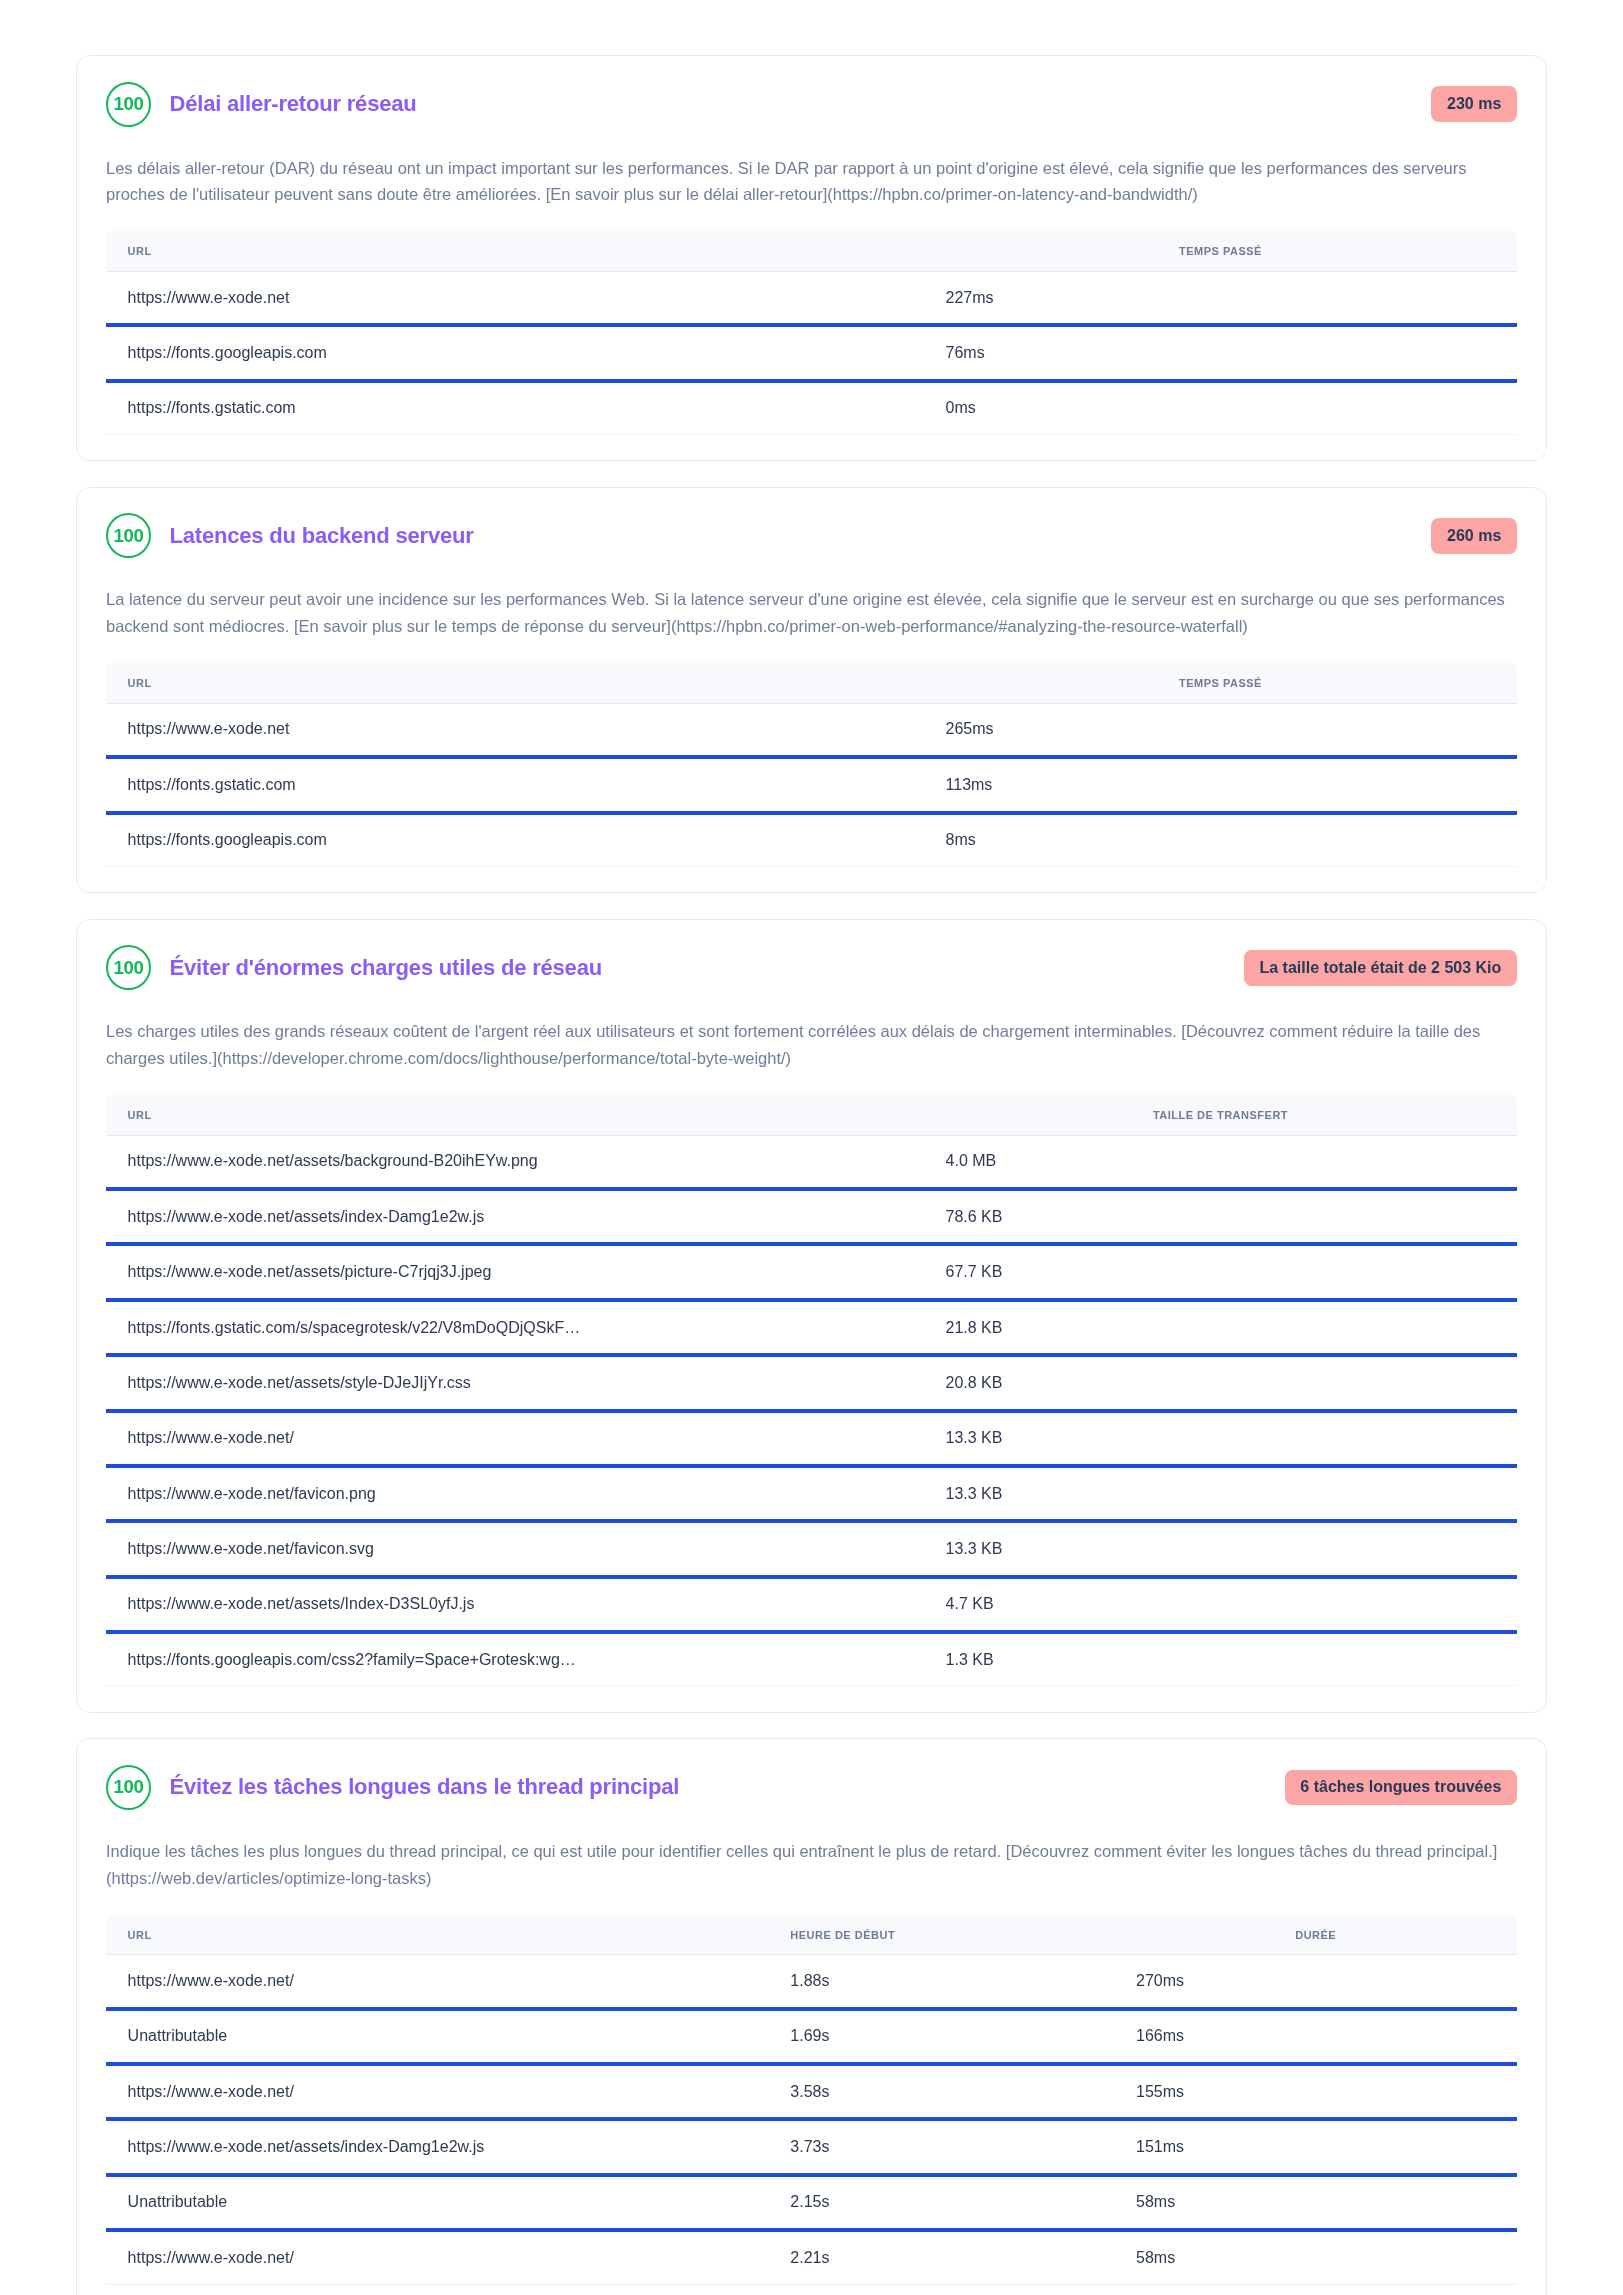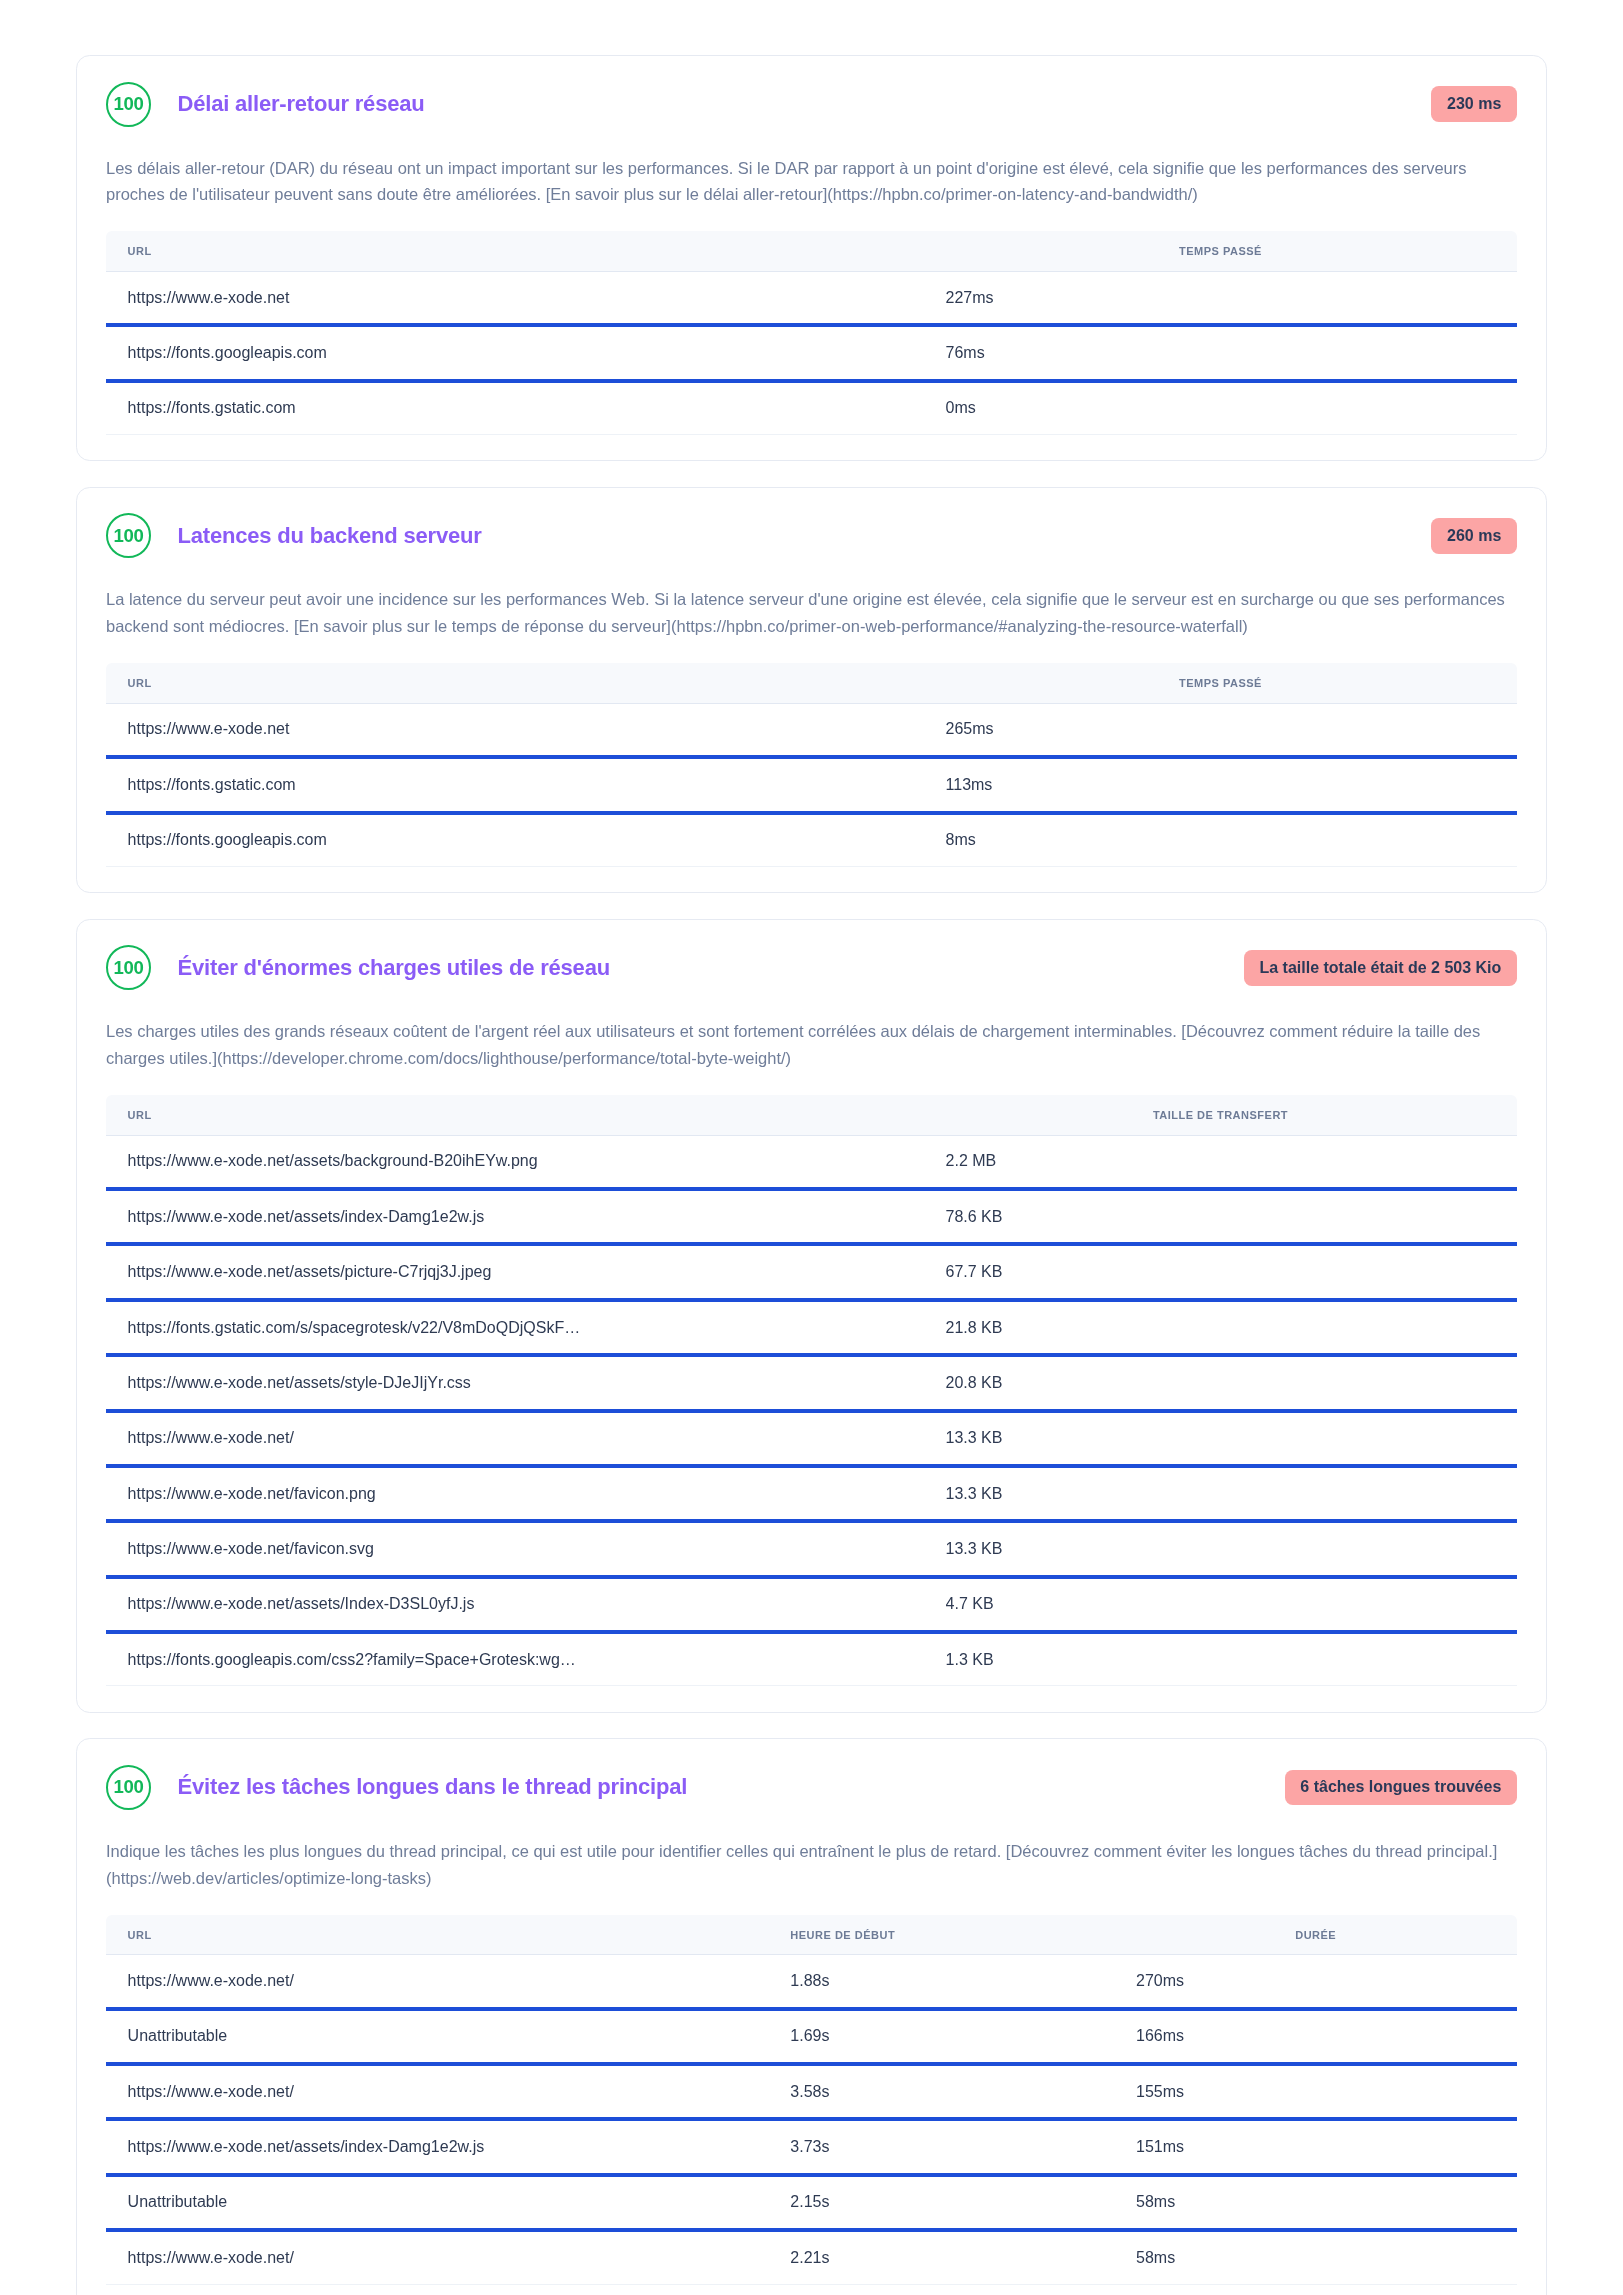--- a/index.html
+++ b/index.html
@@ -28,21 +28,21 @@
     border: 1px solid #e6eaf2;
     border-radius: 13.7px;
     background: #ffffff;
     padding: 25.5px 29px 25.5px 29px;
     margin-bottom: 25.5px;
   }
 
   .card-head {
     display: flex;
     align-items: center;
-    gap: 8px;
+    gap: 0;
     min-height: 45px;
   }
 
   .score-ring {
     width: 45px;
     height: 45px;
     border-radius: 50%;
     border: 2.9px solid #12b859;
     display: flex;
     align-items: center;
@@ -216,21 +216,21 @@
         <table class="audit col-2">
           <thead>
             <tr>
               <th class="c-url">URL</th>
               <th class="c-val">TAILLE DE TRANSFERT</th>
             </tr>
           </thead>
           <tbody>
             <tr>
               <td class="url-link c-url">https://www.e-xode.net/assets/background-B20ihEYw.png</td>
-              <td class="url-plain c-val">2.2 MB</td>
+              <td class="url-plain c-val">4.0 MB</td>
             </tr>
             <tr>
               <td class="url-link c-url">https://www.e-xode.net/assets/index-Damg1e2w.js</td>
               <td class="url-plain c-val">78.6 KB</td>
             </tr>
             <tr>
               <td class="url-link c-url">https://www.e-xode.net/assets/picture-C7rjqj3J.jpeg</td>
               <td class="url-plain c-val">67.7 KB</td>
             </tr>
             <tr>

